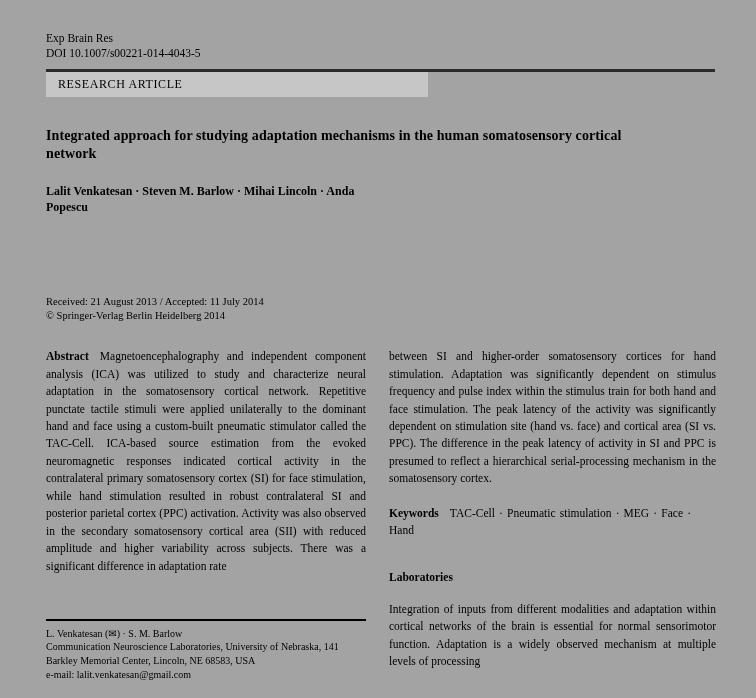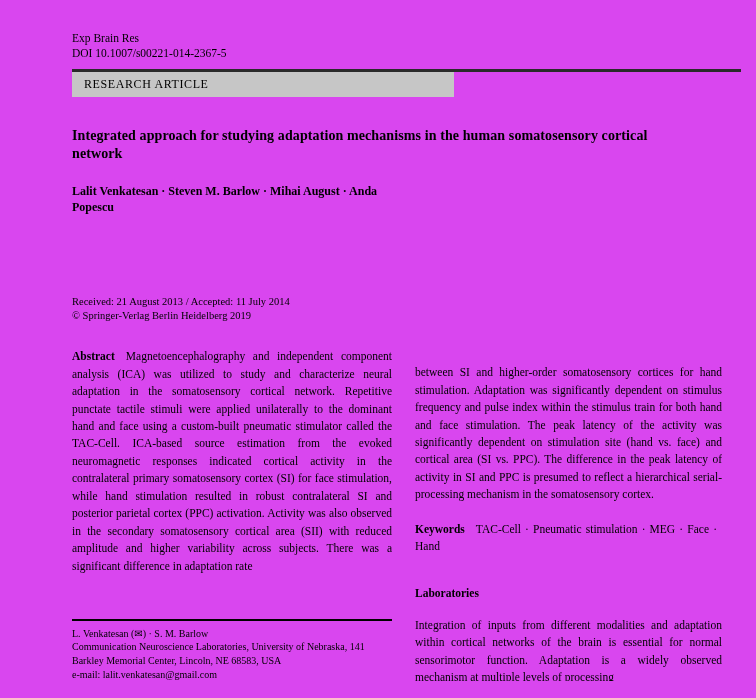--- a/index.html
+++ b/index.html
@@ -4,23 +4,23 @@
 <style>
   html, body {
     margin: 0;
     padding: 0;
     background: #ffffff;
   }
   .page {
     position: relative;
     width: 756px;
     height: 698px;
-    background: #d946ef;
+    background: #a3a3a3;
     box-sizing: border-box;
-    padding: 31px 34px 0 72px;
+    padding: 31px 34px 0 46px;
     overflow: hidden;
     font-family: "Liberation Serif", "DejaVu Serif", serif;
     color: #000000;
   }
   .journal-head {
     font-size: 11.5px;
     line-height: 1.28;
   }
   .top-rule {
     margin-top: 9px;
@@ -69,21 +69,20 @@
     height: 333px;
     overflow: hidden;
   }
   .col-left {
     width: 320px;
     display: flex;
     flex-direction: column;
   }
   .col-right {
     width: 327px;
-    margin-top: 16px;
   }
   p.body-text {
     margin: 0;
     font-size: 11.5px;
     line-height: 1.52;
     text-align: justify;
     hyphens: auto;
   }
   .run-in {
     font-weight: bold;
@@ -117,33 +116,33 @@
     max-width: 308px;
   }
 </style>
 </head>
 <body>
 
 <div class="page">
 
   <div class="journal-head">
     <div>Exp Brain Res</div>
-    <div>DOI 10.1007/s00221-014-2367-5</div>
+    <div>DOI 10.1007/s00221-014-4043-5</div>
   </div>
 
   <div class="top-rule"></div>
 
   <div class="article-type">RESEARCH ARTICLE</div>
 
   <h1 class="title">Integrated approach for studying adaptation mechanisms in the human somatosensory cortical network</h1>
 
-  <div class="authors">Lalit Venkatesan · Steven M. Barlow · Mihai August · Anda Popescu</div>
+  <div class="authors">Lalit Venkatesan · Steven M. Barlow · Mihai Lincoln · Anda Popescu</div>
 
   <div class="dates">Received: 21 August 2013 / Accepted: 11 July 2014</div>
-  <div class="copyright">© Springer-Verlag Berlin Heidelberg 2019</div>
+  <div class="copyright">© Springer-Verlag Berlin Heidelberg 2014</div>
 
   <div class="columns">
 
     <div class="col-left">
       <p class="body-text"><span class="run-in">Abstract</span><span>Magnetoencephalography and independent component analysis (ICA) was utilized to study and characterize neural adaptation in the somatosensory cortical network. Repetitive punctate tactile stimuli were applied unilaterally to the dominant hand and face using a custom-built pneumatic stimulator called the TAC-Cell. ICA-based source estimation from the evoked neuromagnetic responses indicated cortical activity in the contralateral primary somatosensory cortex (SI) for face stimulation, while hand stimulation resulted in robust contralateral SI and posterior parietal cortex (PPC) activation. Activity was also observed in the secondary somatosensory cortical area (SII) with reduced amplitude and higher variability across subjects. There was a significant difference in adaptation rate</span></p>
 
       <div class="footnote">
         <div class="footnote-rule"></div>
         <div>L. Venkatesan (✉) · S. M. Barlow</div>
         <div class="footnote-affiliation">Communication Neuroscience Laboratories, University of Nebraska, 141 Barkley Memorial Center, Lincoln, NE 68583, USA</div>

